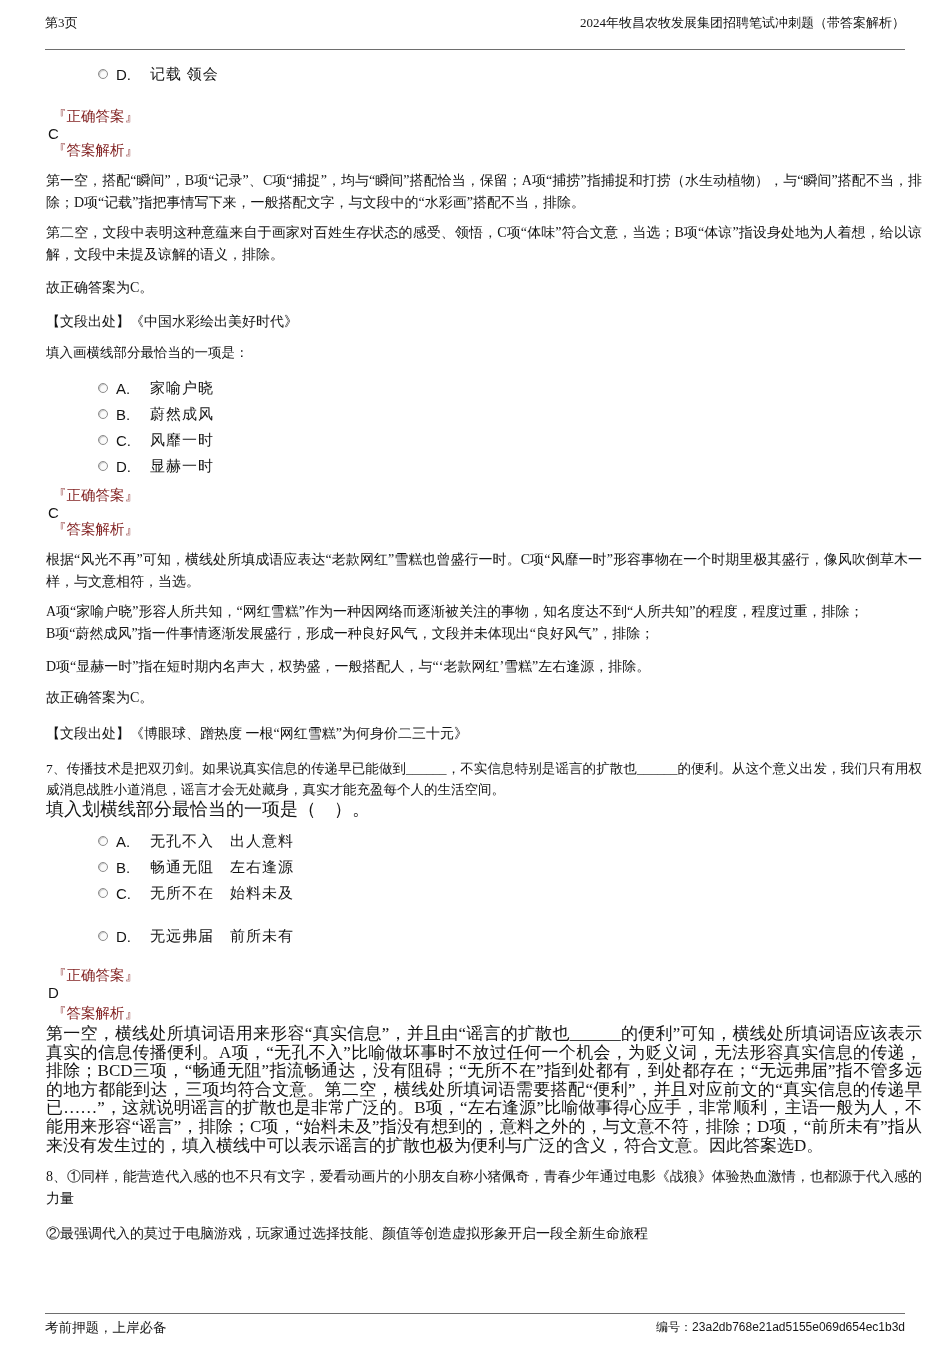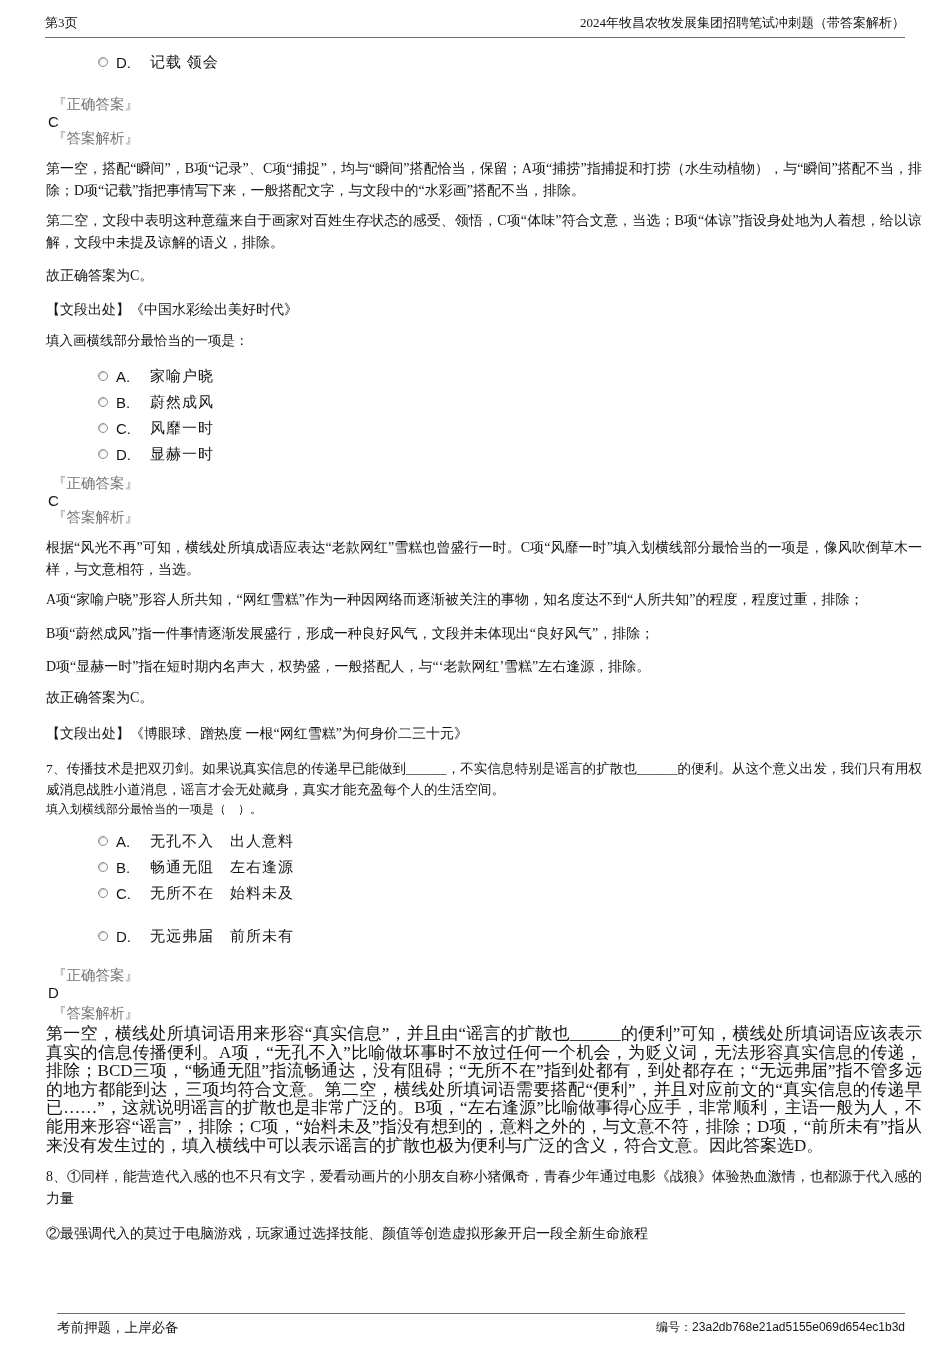--- a/index.html
+++ b/index.html
@@ -11,21 +11,21 @@
     font-family:"Liberation Serif","DejaVu Serif",serif;
     color:#141414;
     overflow:hidden;
   }
 
   
   .header {
     margin:14px 45px 0 45px;
     display:flex; justify-content:space-between; align-items:flex-end;
     border-bottom:1px solid #6e6e6e;
-    padding-bottom:5px;
+    padding-bottom:17px;
     font-size:13px;
   }
   .header .title { font-size:13px; }
 
   
   .content { padding:0 28px 0 46px; font-size:14px; }
 
   .option-row {
     display:flex; align-items:center;
     margin-left:52px; height:26px;
@@ -35,59 +35,59 @@
     width:10px; height:10px; border:1px solid #8b8b8b; border-radius:50%;
     background:#fbfbfb; box-shadow:inset 1px 1px 1px rgba(0,0,0,.22);
     margin-right:8px; flex:0 0 auto;
   }
   .option-row .opt-label {
     font-family:"Liberation Sans","DejaVu Sans",sans-serif;
     width:34px; font-size:15px;
   }
   .option-row .opt-text { letter-spacing:1px; }
 
-  .ans-label { font-size:14.5px; line-height:17px; margin-left:6px; color:#737373; }
+  .ans-label { font-size:14.5px; line-height:17px; margin-left:6px; color:#7f1d1d; }
   .ans-value { font-family:"Liberation Sans","DejaVu Sans",sans-serif; font-size:15px; line-height:17px; margin-left:2px; }
 
   .para { line-height:22px; text-align:justify; }
   .tight { line-height:21px; }
 
   #q5-option { margin-top:11px; }
   #q5-correct-label { margin-top:21px; }
   #q5-analysis-label { margin-top:0px; }
   #q5-p1 { margin-top:11px; }
   #q5-p2 { margin-top:8px; }
   #q5-conclusion { margin-top:11px; }
   #q5-source { margin-top:12px; }
 
   #q6-stem { margin-top:13px; line-height:23px; }
   #q6-prompt { margin-top:9px; font-size:13.5px; }
   #q6-options { margin-top:11px; }
   #q6-correct-label { margin-top:8px; }
   #q6-p1 { margin-top:11px; }
   #q6-p2 { margin-top:8px; }
-  #q6-p3 { margin-top:12px; }
+  #q6-p3 { margin-top:0; }
   #q6-p4 { margin-top:11px; }
   #q6-conclusion { margin-top:9px; }
   #q6-source { margin-top:14px; }
 
   #q7-stem { margin-top:13px; line-height:21px; font-size:13.5px; }
-  #q7-prompt { font-size:12px; line-height:19px; }
+  #q7-prompt { font-size:18px; line-height:19px; }
   #q7-options { margin-top:9px; }
   #q7-option-d { margin-top:17px; }
   #q7-correct-label { margin-top:18px; }
   #q7-analysis-label { margin-top:4px; }
   #q7-p1 { margin-top:3px; line-height:18.6px; font-size:17px; }
 
   #q8-p1 { margin-top:11px; line-height:22px; }
   #q8-p2 { margin-top:13px; }
 
   
   .footer {
-    position:absolute; left:57px; right:45px; bottom:8px;
+    position:absolute; left:45px; right:45px; bottom:8px;
     border-top:1px solid #6e6e6e;
     padding-top:5px;
     display:flex; justify-content:space-between; align-items:flex-start;
     font-size:13.5px;
   }
   .footer .code { font-family:"Liberation Sans","DejaVu Sans",sans-serif; font-size:12px; }
 </style>
 </head>
 <body>
 
@@ -132,21 +132,21 @@
       </div>
       <div class="option-row">
         <span class="radio"></span>
         <span class="opt-label">D.</span>
         <span class="opt-text">显赫一时</span>
       </div>
     </div>
     <div class="ans-label" id="q6-correct-label">『正确答案』</div>
     <div class="ans-value">C</div>
     <div class="ans-label">『答案解析』</div>
-    <p class="para" id="q6-p1">根据“风光不再”可知，横线处所填成语应表达“老款网红”雪糕也曾盛行一时。C项“风靡一时”填入划横线部分最恰当的一项是，像风吹倒草木一样，与文意相符，当选。</p>
+    <p class="para" id="q6-p1">根据“风光不再”可知，横线处所填成语应表达“老款网红”雪糕也曾盛行一时。C项“风靡一时”形容事物在一个时期里极其盛行，像风吹倒草木一样，与文意相符，当选。</p>
     <p class="para" id="q6-p2">A项“家喻户晓”形容人所共知，“网红雪糕”作为一种因网络而逐渐被关注的事物，知名度达不到“人所共知”的程度，程度过重，排除；</p>
     <p class="para" id="q6-p3">B项“蔚然成风”指一件事情逐渐发展盛行，形成一种良好风气，文段并未体现出“良好风气”，排除；</p>
     <p class="para" id="q6-p4">D项“显赫一时”指在短时期内名声大，权势盛，一般搭配人，与“‘老款网红’雪糕”左右逢源，排除。</p>
     <p class="para" id="q6-conclusion">故正确答案为C。</p>
     <p class="para" id="q6-source">【文段出处】《博眼球、蹭热度 一根“网红雪糕”为何身价二三十元》</p>
 
     <p class="para tight" id="q7-stem">7、传播技术是把双刃剑。如果说真实信息的传递早已能做到______，不实信息特别是谣言的扩散也______的便利。从这个意义出发，我们只有用权威消息战胜小道消息，谣言才会无处藏身，真实才能充盈每个人的生活空间。</p>
     <p class="para" id="q7-prompt">填入划横线部分最恰当的一项是（　）。</p>
     <div id="q7-options">
       <div class="option-row">

